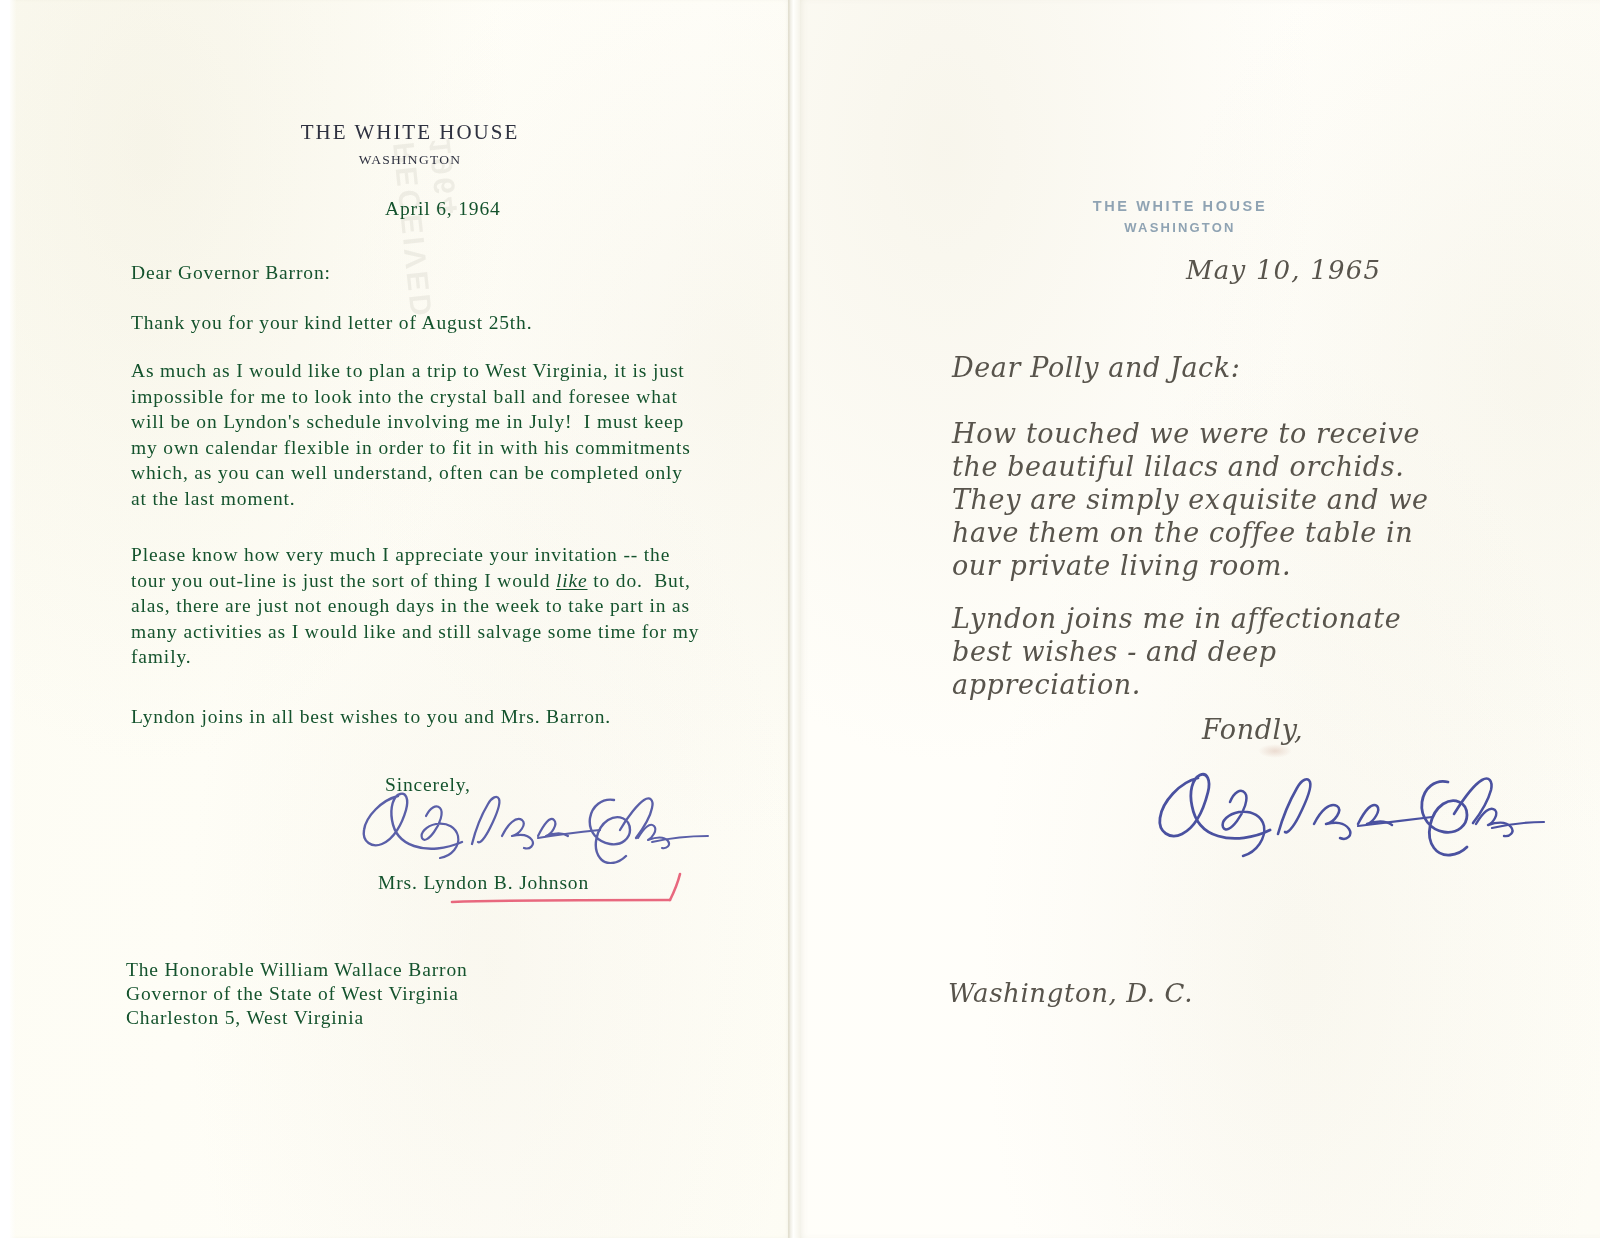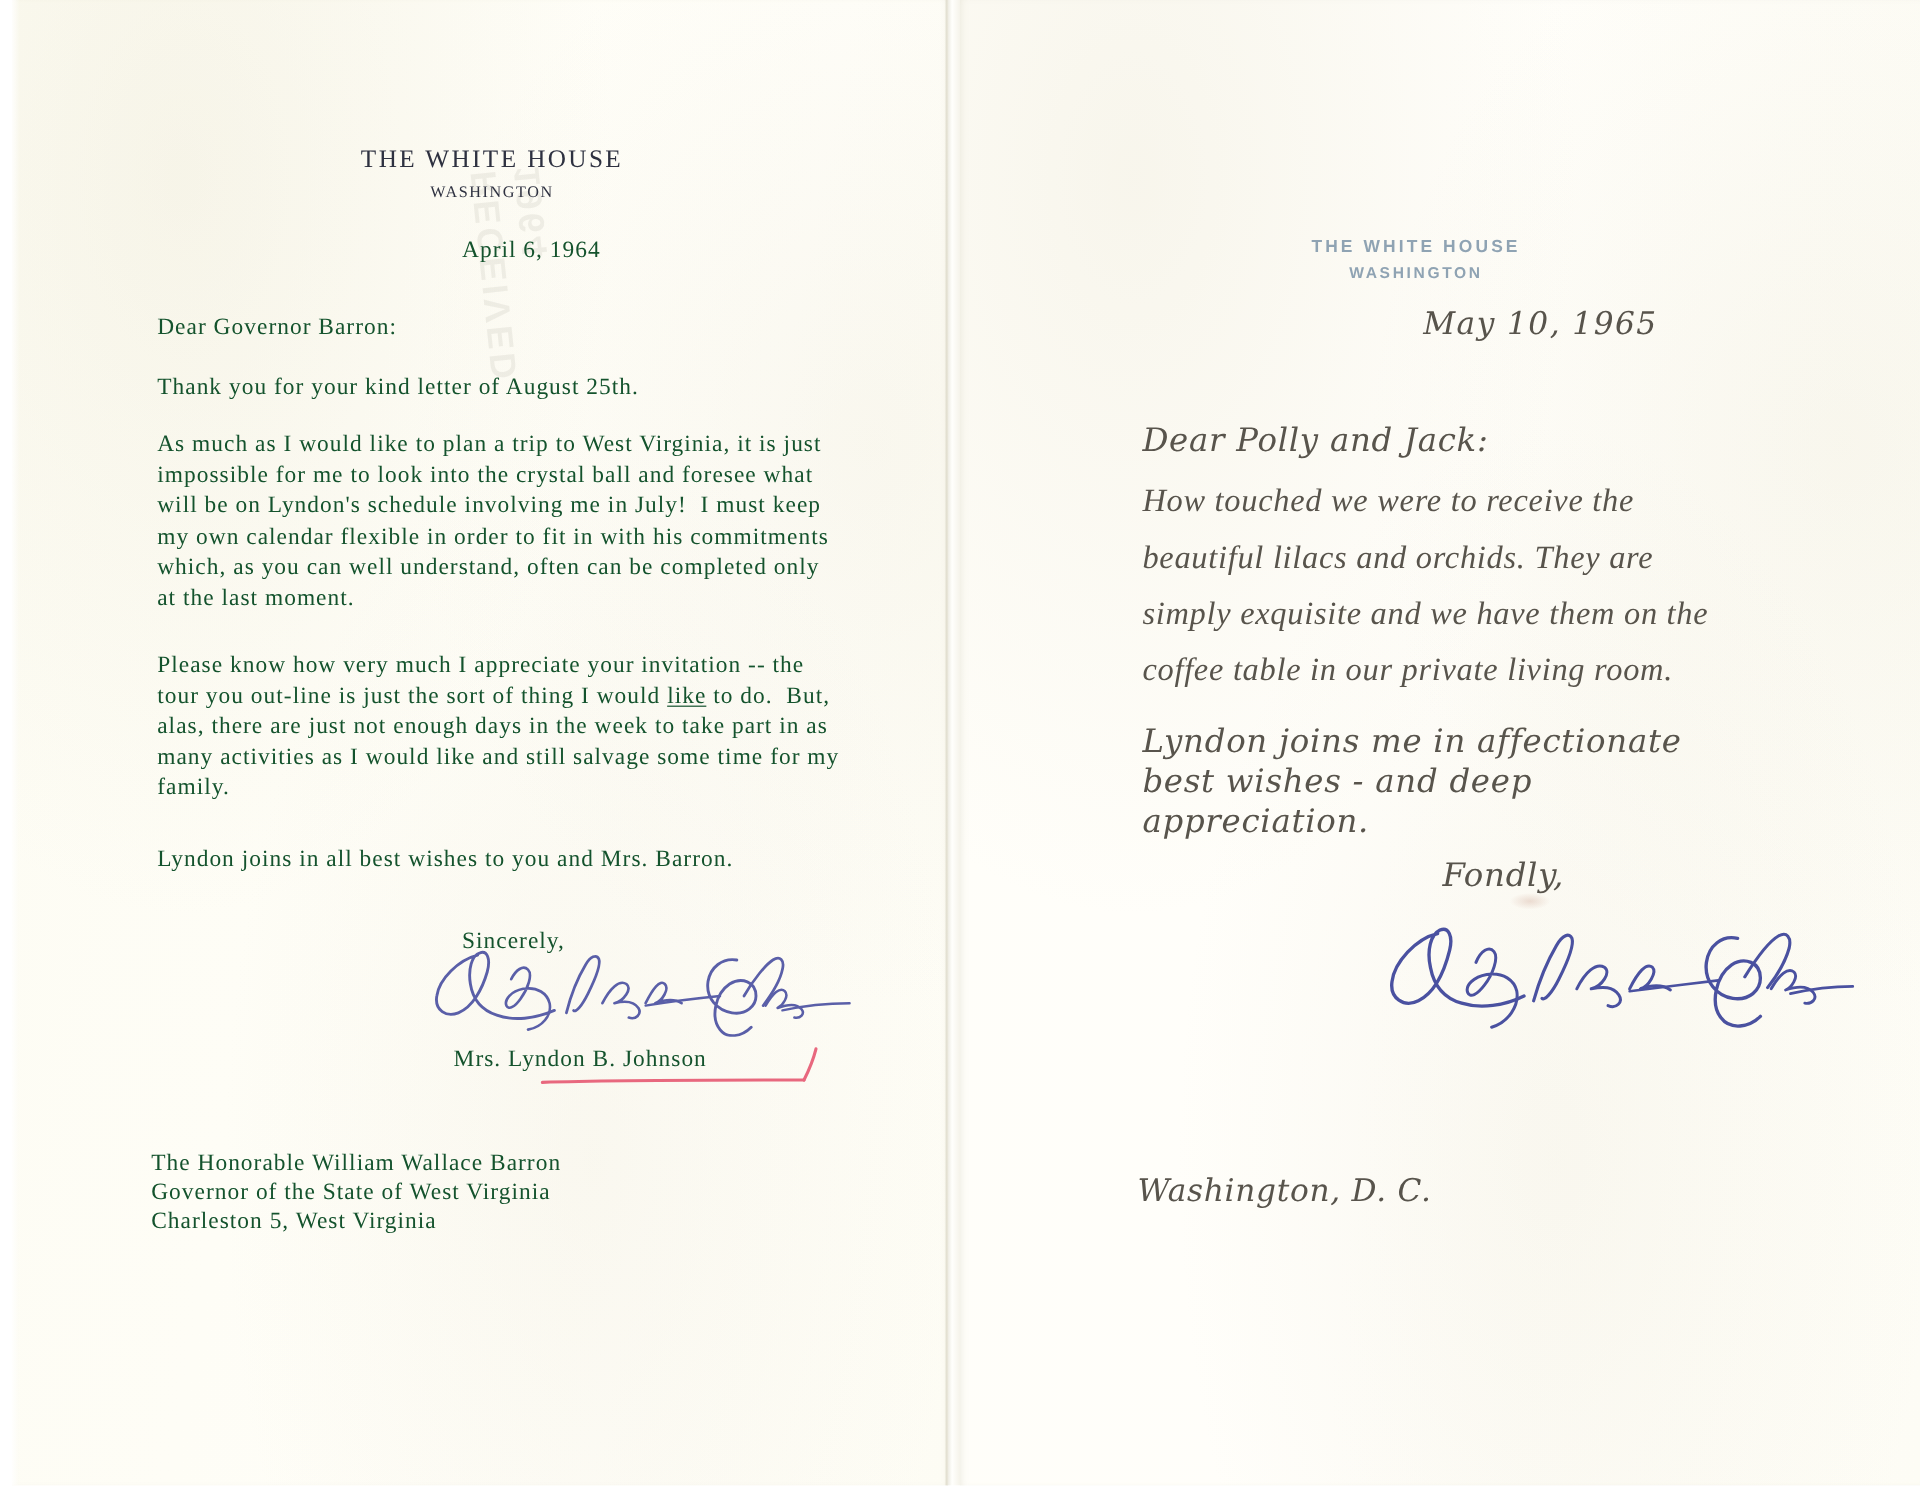--- a/index.html
+++ b/index.html
@@ -89,21 +89,21 @@
   #date-left { left: 385px; top: 196px; }
   #salutation-left { left: 131px; top: 260px; }
   #para-left-1 { left: 131px; top: 310px; width: 570px; }
   #para-left-2 { left: 131px; top: 358px; width: 570px; }
   #para-left-3 { left: 131px; top: 542px; width: 570px; }
   #para-left-4 { left: 131px; top: 704px; width: 570px; }
   #closing-left { left: 385px; top: 772px; }
   #signer-left  { left: 378px; top: 870px; }
   #addr-left    { left: 126px; top: 958px; line-height: 24px; }
 
-  .typed .u { text-decoration: underline; text-underline-offset: 2px; }
+  .typed .u { text-decoration: underline; text-underline-offset: 2px; font-style: italic; }
 
   
   .bleed-stamp {
     position: absolute;
     left: 400px;
     top: 128px;
     width: 190px;
     height: 200px;
     opacity: 0.085;
     transform: rotate(-96deg) scaleX(-1);
@@ -153,21 +153,21 @@
     font-family: "DejaVu Serif", serif;
     font-style: italic;
     color: #58544c;
     font-size: 27px;
     line-height: 35px;
     letter-spacing: 0.6px;
     white-space: pre-wrap;
   }
   #date-right      { left: 1186px; top: 253px; font-size: 26px; letter-spacing: 1.2px; }
   #salutation-right{ left: 952px;  top: 350px; }
-  #para-right-1    { left: 952px;  top: 394px; width: 480px; line-height: 47px; font-family: Liberation Serif, serif; }
+  #para-right-1    { left: 952px;  top: 417px; width: 480px; line-height: 33px; }
   #para-right-2    { left: 952px;  top: 602px; width: 460px; line-height: 33px; }
   #closing-right   { left: 1202px; top: 712px; }
   #addr-right      { left: 948px;  top: 908px; line-height: 34px; font-size: 26px; }
 
   
   .stain {
     position: absolute;
     left: 1258px; top: 744px;
     width: 34px; height: 14px;
     border-radius: 50%;

